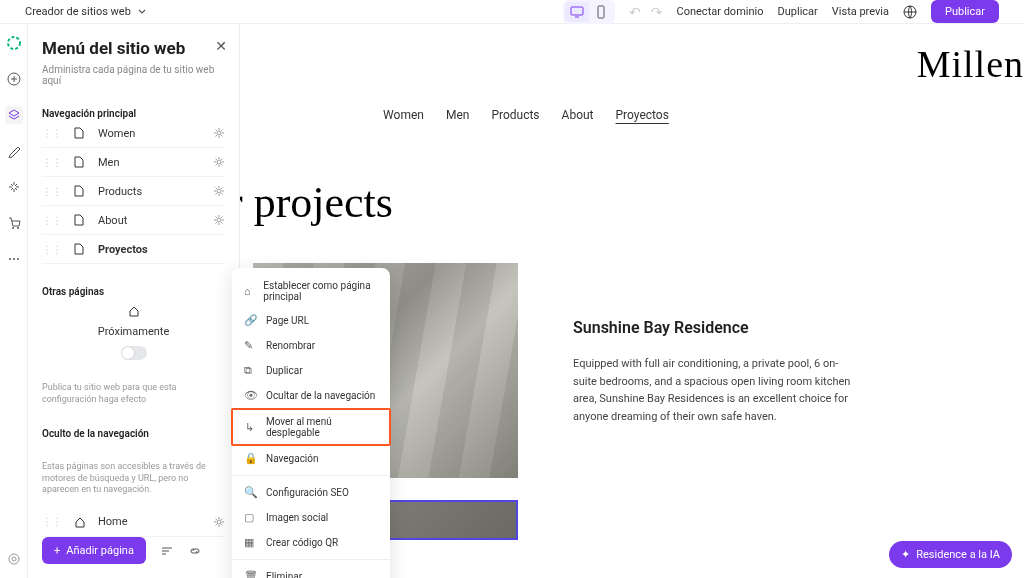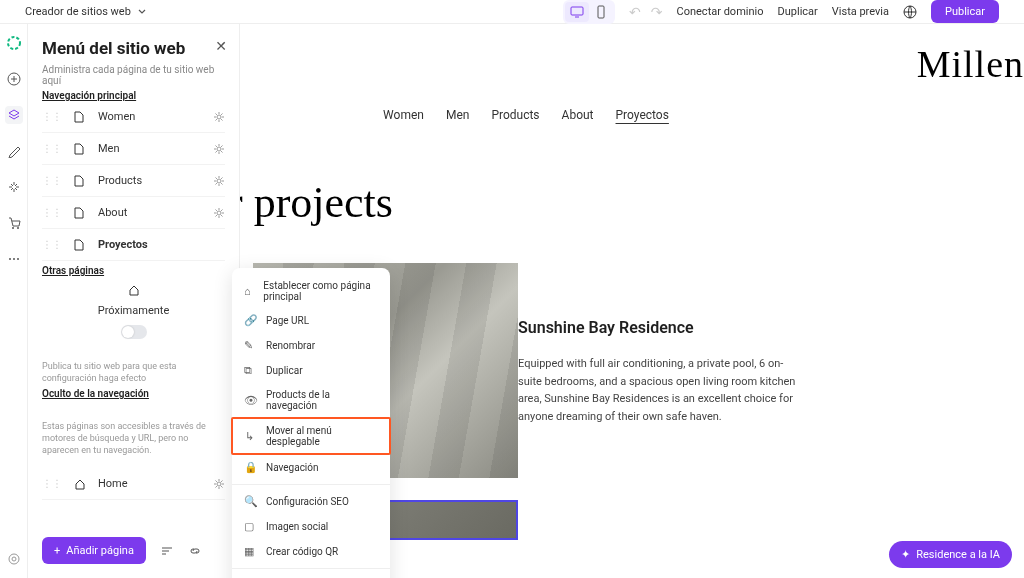--- a/index.html
+++ b/index.html
@@ -22,21 +22,21 @@
 .icon-sidebar { position: absolute; top: 24px; left: 0; width: 28px; height: 554px; display: flex; flex-direction: column; align-items: center; padding-top: 10px; gap: 18px; border-right: 1px solid #eee; background: #fff; z-index: 5; }
 .icon-sidebar .ic { width: 18px; height: 18px; display: flex; align-items: center; justify-content: center; color: #555; cursor: pointer; border-radius: 4px; }
 .icon-sidebar .ic.active { background: #f3f4f6; color: #7c3aed; }
 .icon-sidebar .bottom { margin-top: auto; margin-bottom: 10px; }
 
 
 .panel { position: absolute; top: 24px; left: 28px; width: 212px; height: 554px; background: #fff; border-right: 1px solid #eee; padding: 14px 14px 0 14px; z-index: 4; display: flex; flex-direction: column; }
 .panel-close { position: absolute; top: 14px; right: 12px; color: #555; cursor: pointer; font-size: 14px; }
 .panel-title { font-size: 17px; font-weight: 700; color: #1f1f1f; }
 .panel-sub { font-size: 10px; color: #888; margin-top: 6px; }
-.section-label { font-size: 10px; font-weight: 600; color: #1f1f1f; margin-top: 4px; text-decoration: underline; }
+.section-label { font-size: 10px; font-weight: 600; color: #1f1f1f; margin-top: 22px; }
 .page-row { display: flex; align-items: center; height: 32px; border-bottom: 1px solid #f2f2f2; gap: 12px; }
 .page-row:first-of-type { margin-top: 8px; }
 .drag-dots { color: #ccc; font-size: 10px; cursor: grab; }
 .page-ic { color: #333; font-size: 12px; width: 12px; }
 .page-name { font-size: 11px; color: #333; flex: 1; }
 .page-name.bold { font-weight: 700; }
 .gear-ic { color: #999; cursor: pointer; font-size: 12px; }
 .other-row { display: flex; align-items: center; gap: 8px; margin-top: 8px; flex-direction: column; }
 .home-ic { color: #333; font-size: 12px; }
 .other-name { font-size: 11px; color: #333; flex: 1; }
@@ -54,21 +54,21 @@
 .ctx-item.highlighted { border: 2px solid #ff5722; border-radius: 2px; margin: 0 -1px; }
 .ctx-sep { height: 1px; background: #eee; margin: 4px 0; }
 
 
 .canvas { position: absolute; top: 24px; left: 28px; right: 0; bottom: 0; background: #fff; overflow: hidden; }
 .site-title { text-align: right; font-size: 38px; font-weight: 500; margin-top: 18px; font-family: Georgia, serif; letter-spacing: 1px; }
 .site-nav { display: flex; justify-content: center; gap: 22px; margin-top: 22px; font-size: 12px; color: #333; }
 .site-nav span { cursor: pointer; }
 .site-nav .active-nav { text-decoration: underline; text-underline-offset: 4px; }
 .big-heading { font-size: 44px; font-weight: 500; margin-left: 200px; margin-top: 55px; font-family: Georgia, serif; }
-.project-row { display: flex; margin-top: 35px; margin-left: 225px; }
+.project-row { display: flex; gap: 55px; margin-top: 35px; margin-left: 225px; }
 .proj-img { width: 265px; height: 215px; background: linear-gradient(135deg, #b8b8b0 0%, #9a9a92 40%, #c5c5bd 60%, #8a8a82 100%); position: relative; }
 .proj-img::before { content: ''; position: absolute; inset: 0; background: repeating-linear-gradient(100deg, transparent 0, transparent 30px, rgba(0,0,0,.08) 30px, rgba(0,0,0,.08) 60px); }
 .proj-text { width: 280px; }
 .proj-title { font-size: 16px; font-weight: 600; margin-top: 55px; color: #1f1f1f; }
 .proj-desc { font-size: 11px; color: #444; line-height: 1.6; margin-top: 18px; }
 .proj-img2 { margin-left: 225px; margin-top: 22px; width: 265px; height: 40px; background: linear-gradient(135deg, #8a8a82 0%, #6a6a62 100%); border: 2px solid #4f46e5; }
 
 
 .ai-btn { position: absolute; bottom: 10px; right: 12px; background: #7c3aed; color: #fff; padding: 7px 12px; border-radius: 16px; font-size: 11px; display: flex; align-items: center; gap: 6px; cursor: pointer; z-index: 20; }
 
@@ -322,21 +322,21 @@
   <div class="ctx-item">
       <span class="ci">✎</span>
       <span>Renombrar</span>
     </div>
   <div class="ctx-item">
       <span class="ci">⧉</span>
       <span>Duplicar</span>
     </div>
   <div class="ctx-item">
       <span class="ci">👁</span>
-      <span>Products de la navegación</span>
+      <span>Ocultar de la navegación</span>
     </div>
   <div class="ctx-item highlighted">
       <span class="ci">↳</span>
       <span>Mover al menú desplegable</span>
     </div>
   <div class="ctx-item">
       <span class="ci">🔒</span>
       <span>Navegación</span>
     </div>
   <div class="ctx-sep"></div>

